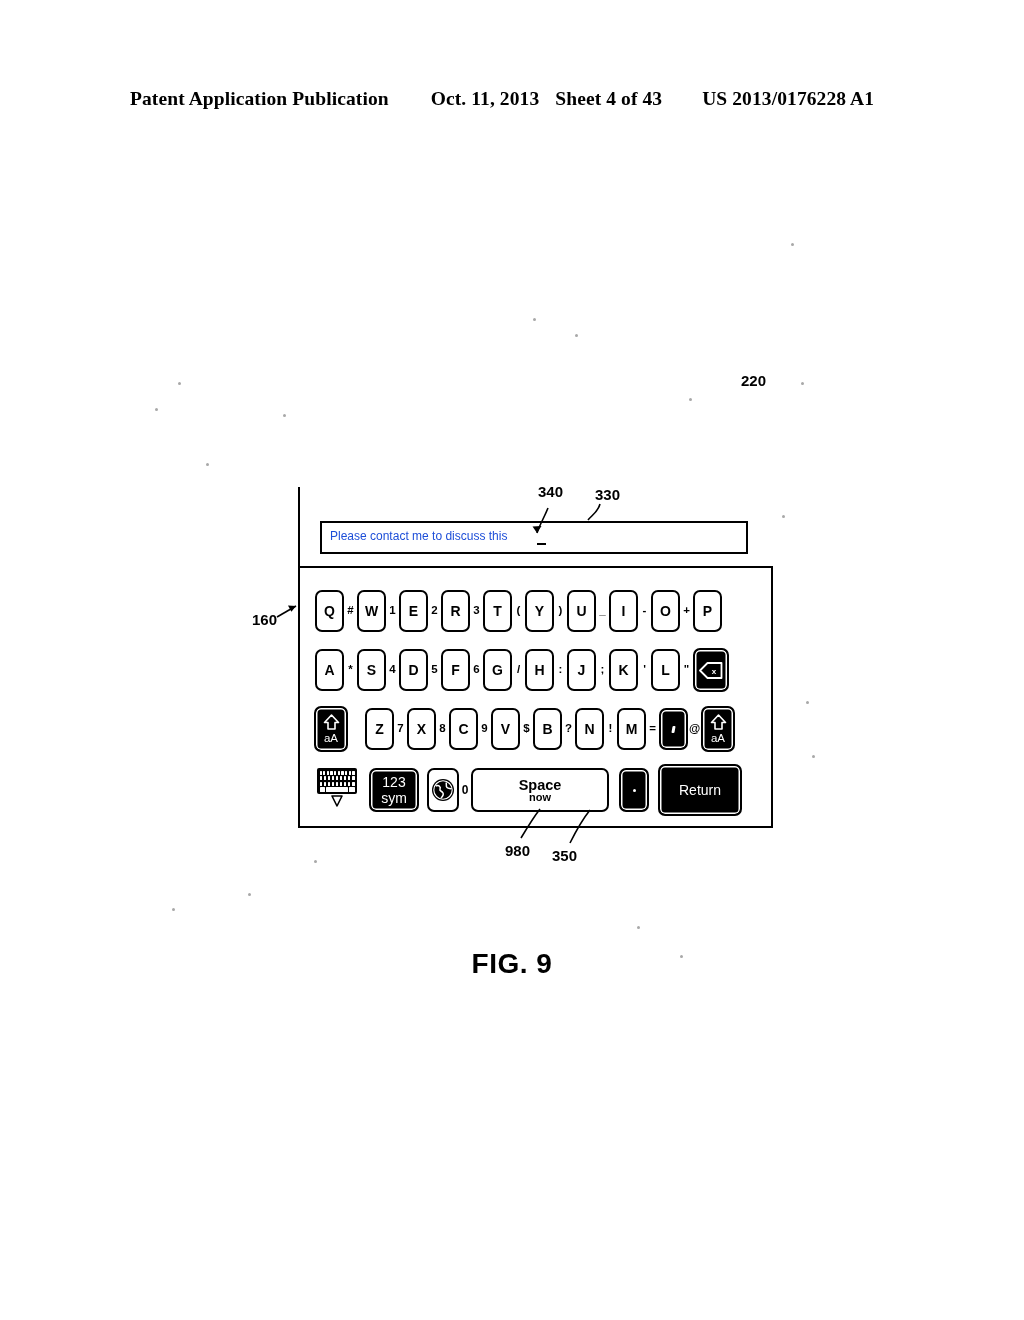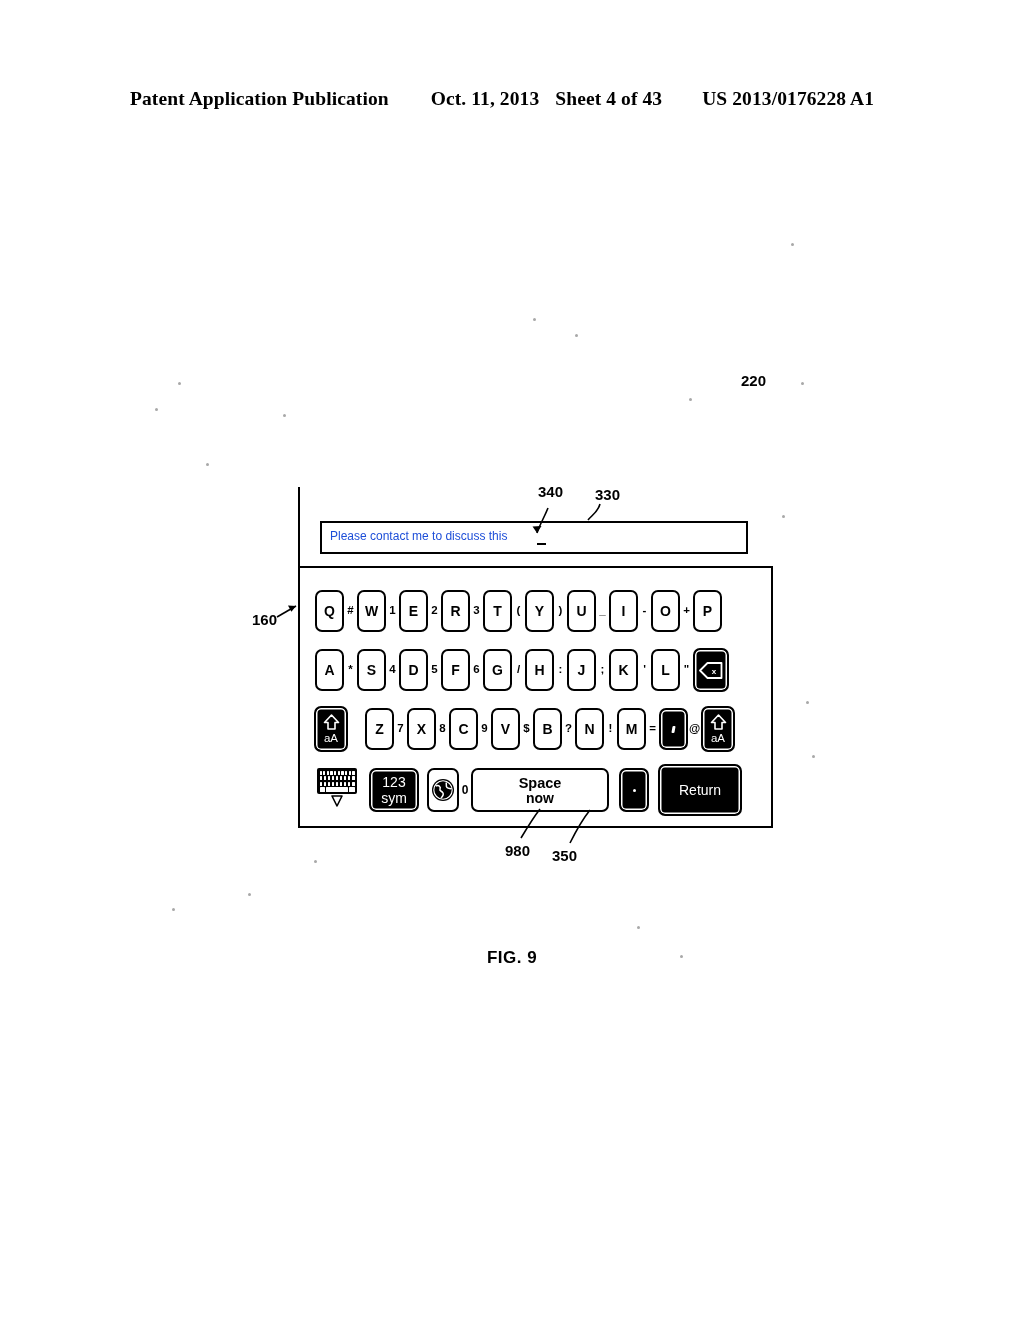--- a/index.html
+++ b/index.html
@@ -287,21 +287,21 @@
   }
   #key-space .sp-main {
     font-family: "Liberation Sans", sans-serif;
     font-size: 14.5px;
     font-weight: bold;
     color: #000;
     line-height: 1;
   }
   #key-space .sp-sugg {
     font-family: "Liberation Sans", sans-serif;
-    font-size: 14px;
+    font-size: 11px;
     font-weight: bold;
     color: #000;
     line-height: 1;
   }
 
   #key-period {
     width: 30px;
     height: 44px;
     margin-left: 10px;
     position: relative;
@@ -338,21 +338,21 @@
 
   
   #fig-caption {
     position: absolute;
     left: 0;
     top: 948px;
     width: 1024px;
     text-align: center;
     font-family: "Liberation Sans", sans-serif;
     font-weight: bold;
-    font-size: 17px;
+    font-size: 28px;
     letter-spacing: 0.5px;
     color: #000;
   }
 
   
   .speck {
     position: absolute;
     background: #a8a8a8;
     border-radius: 50%;
   }

